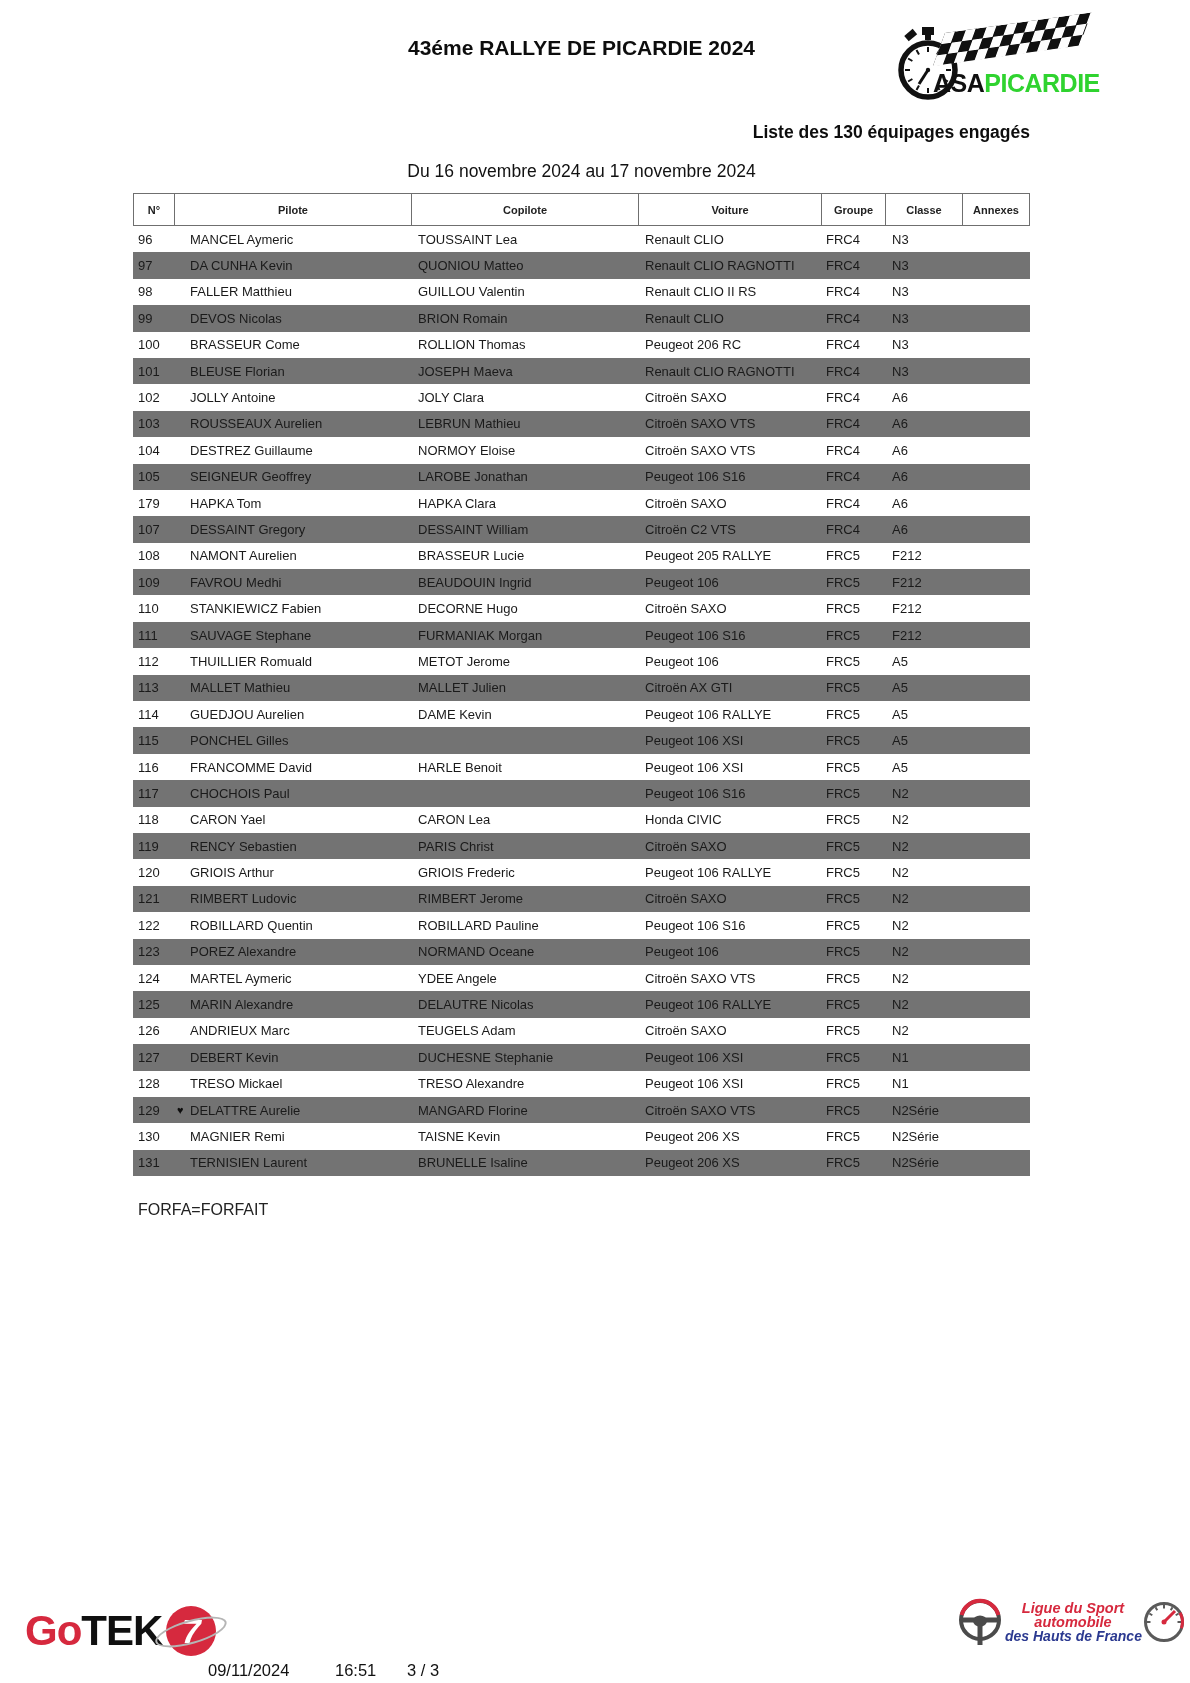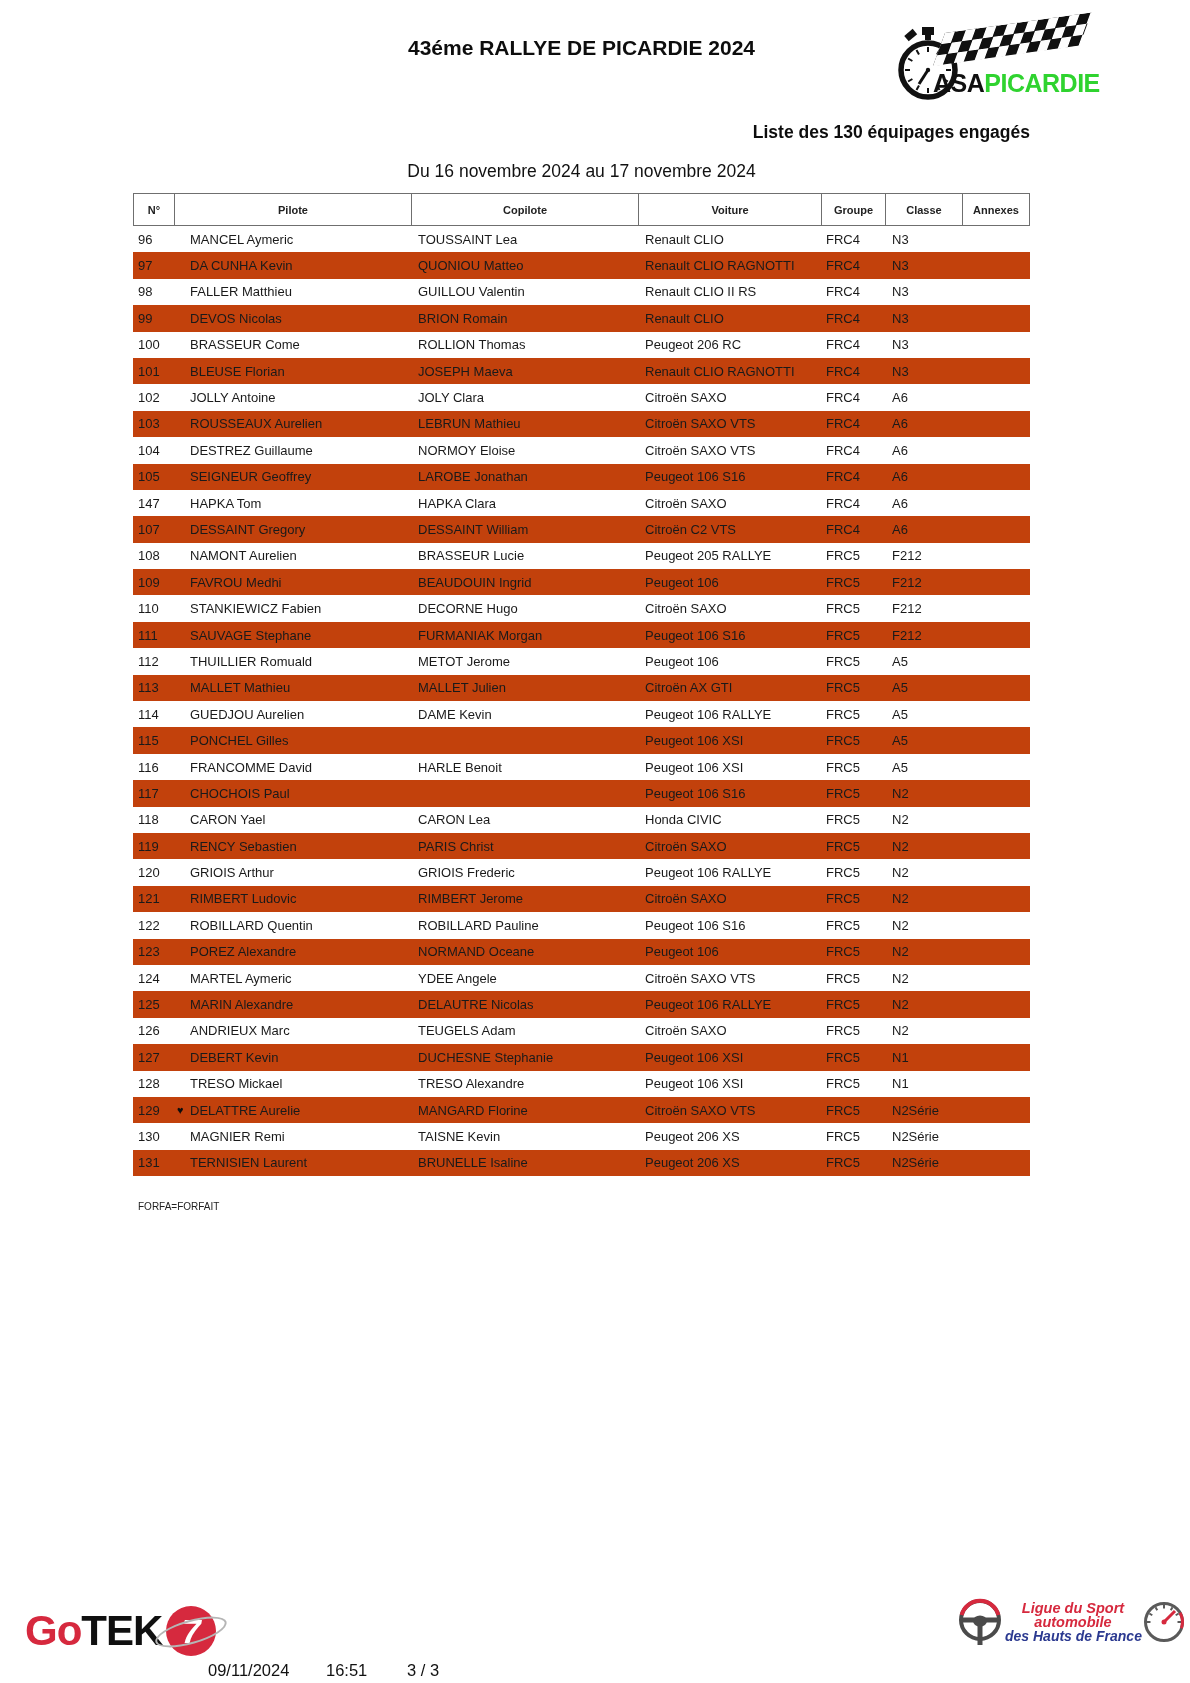--- a/index.html
+++ b/index.html
@@ -41,52 +41,52 @@
   .asa-text .asa-black { color:#101010; }
   .asa-text .asa-green { color:#2fd32f; }
 
   
   .table { position:absolute; left:133px; top:193px; width:897px; }
   .thead { display:flex; height:33px; }
   .thead .cell { border:1px solid #6f6f6f; display:flex; align-items:center; justify-content:center;
     font-size:11px; font-weight:bold; color:#222; background:#fff; }
   .thead .cell + .cell { border-left:none; }
   .trow { display:flex; height:26.4px; align-items:center; font-size:13px; color:#1a1a1a; }
-  .trow.alt { background:#c2410c; }
+  .trow.alt { background:#737373; }
   .cell { height:100%; display:flex; align-items:center; overflow:hidden; white-space:nowrap; }
   .c-num      { width:42px; }
   .c-pilote   { width:237px; }
   .c-copilote { width:227px; }
   .c-voiture  { width:183px; }
   .c-groupe   { width:64px; }
   .c-classe   { width:77px; }
   .c-annexes  { width:67px; }
   .trow .c-num      { padding-left:5px; }
   .trow .c-pilote   { padding-left:15px; position:relative; }
   .trow .c-copilote { padding-left:6px; }
   .trow .c-voiture  { padding-left:6px; }
   .trow .c-groupe   { padding-left:4px; }
   .trow .c-classe   { padding-left:6px; }
   .heart { position:absolute; left:2px; top:50%; transform:translateY(-50%); font-size:11px; color:#0d0d0d; }
 
   
-  .note { position:absolute; left:138px; top:1201px; font-size:10px; color:#222; }
+  .note { position:absolute; left:138px; top:1201px; font-size:16px; color:#222; }
 
   .gotek { position:absolute; left:25px; top:1604px; display:flex; align-items:center; font-weight:bold; font-size:42px; line-height:42px; }
   .gotek .go  { color:#d6293e; letter-spacing:-1px; }
   .gotek .tek { color:#101010; letter-spacing:-1px; }
   .gotek .seven-wrap { position:relative; width:54px; height:54px; margin-left:2px; }
   .gotek .seven { position:absolute; left:2px; top:2px; width:50px; height:50px; border-radius:50%;
     background:#d6293e; color:#fff; font-style:italic; font-size:34px; display:flex; align-items:center; justify-content:center; }
   .gotek .orbit { position:absolute; left:-10px; top:16px; width:74px; height:24px;
     border:2px solid #b5b5b5; border-radius:50%; transform:rotate(-16deg); }
 
   .printinfo span { position:absolute; top:1661px; font-size:16.5px; color:#111; }
   .print-date { left:208px; }
-  .print-time { left:326px; }
+  .print-time { left:335px; }
   .print-page { left:407px; }
 
   .ligue { position:absolute; left:956px; top:1596px; display:flex; align-items:center; }
   .ligue-text { width:136px; text-align:center; font-style:italic; font-weight:bold; line-height:14px; margin:0 1px; }
   .ligue-l1, .ligue-l2 { color:#d6293e; font-size:14.5px; white-space:nowrap; }
   .ligue-l3 { color:#2b3990; font-size:14px; white-space:nowrap; }
 </style>
 </head>
 <body>
 
@@ -241,21 +241,21 @@
     <div class="cell c-pilote">
             <span>SEIGNEUR Geoffrey</span>
           </div>
     <div class="cell c-copilote">LAROBE Jonathan</div>
     <div class="cell c-voiture">Peugeot 106 S16</div>
     <div class="cell c-groupe">FRC4</div>
     <div class="cell c-classe">A6</div>
     <div class="cell c-annexes"></div>
   </div>
         <div class="trow">
-    <div class="cell c-num">147</div>
+    <div class="cell c-num">179</div>
     <div class="cell c-pilote">
             <span>HAPKA Tom</span>
           </div>
     <div class="cell c-copilote">HAPKA Clara</div>
     <div class="cell c-voiture">Citroën SAXO</div>
     <div class="cell c-groupe">FRC4</div>
     <div class="cell c-classe">A6</div>
     <div class="cell c-annexes"></div>
   </div>
         <div class="trow alt">

